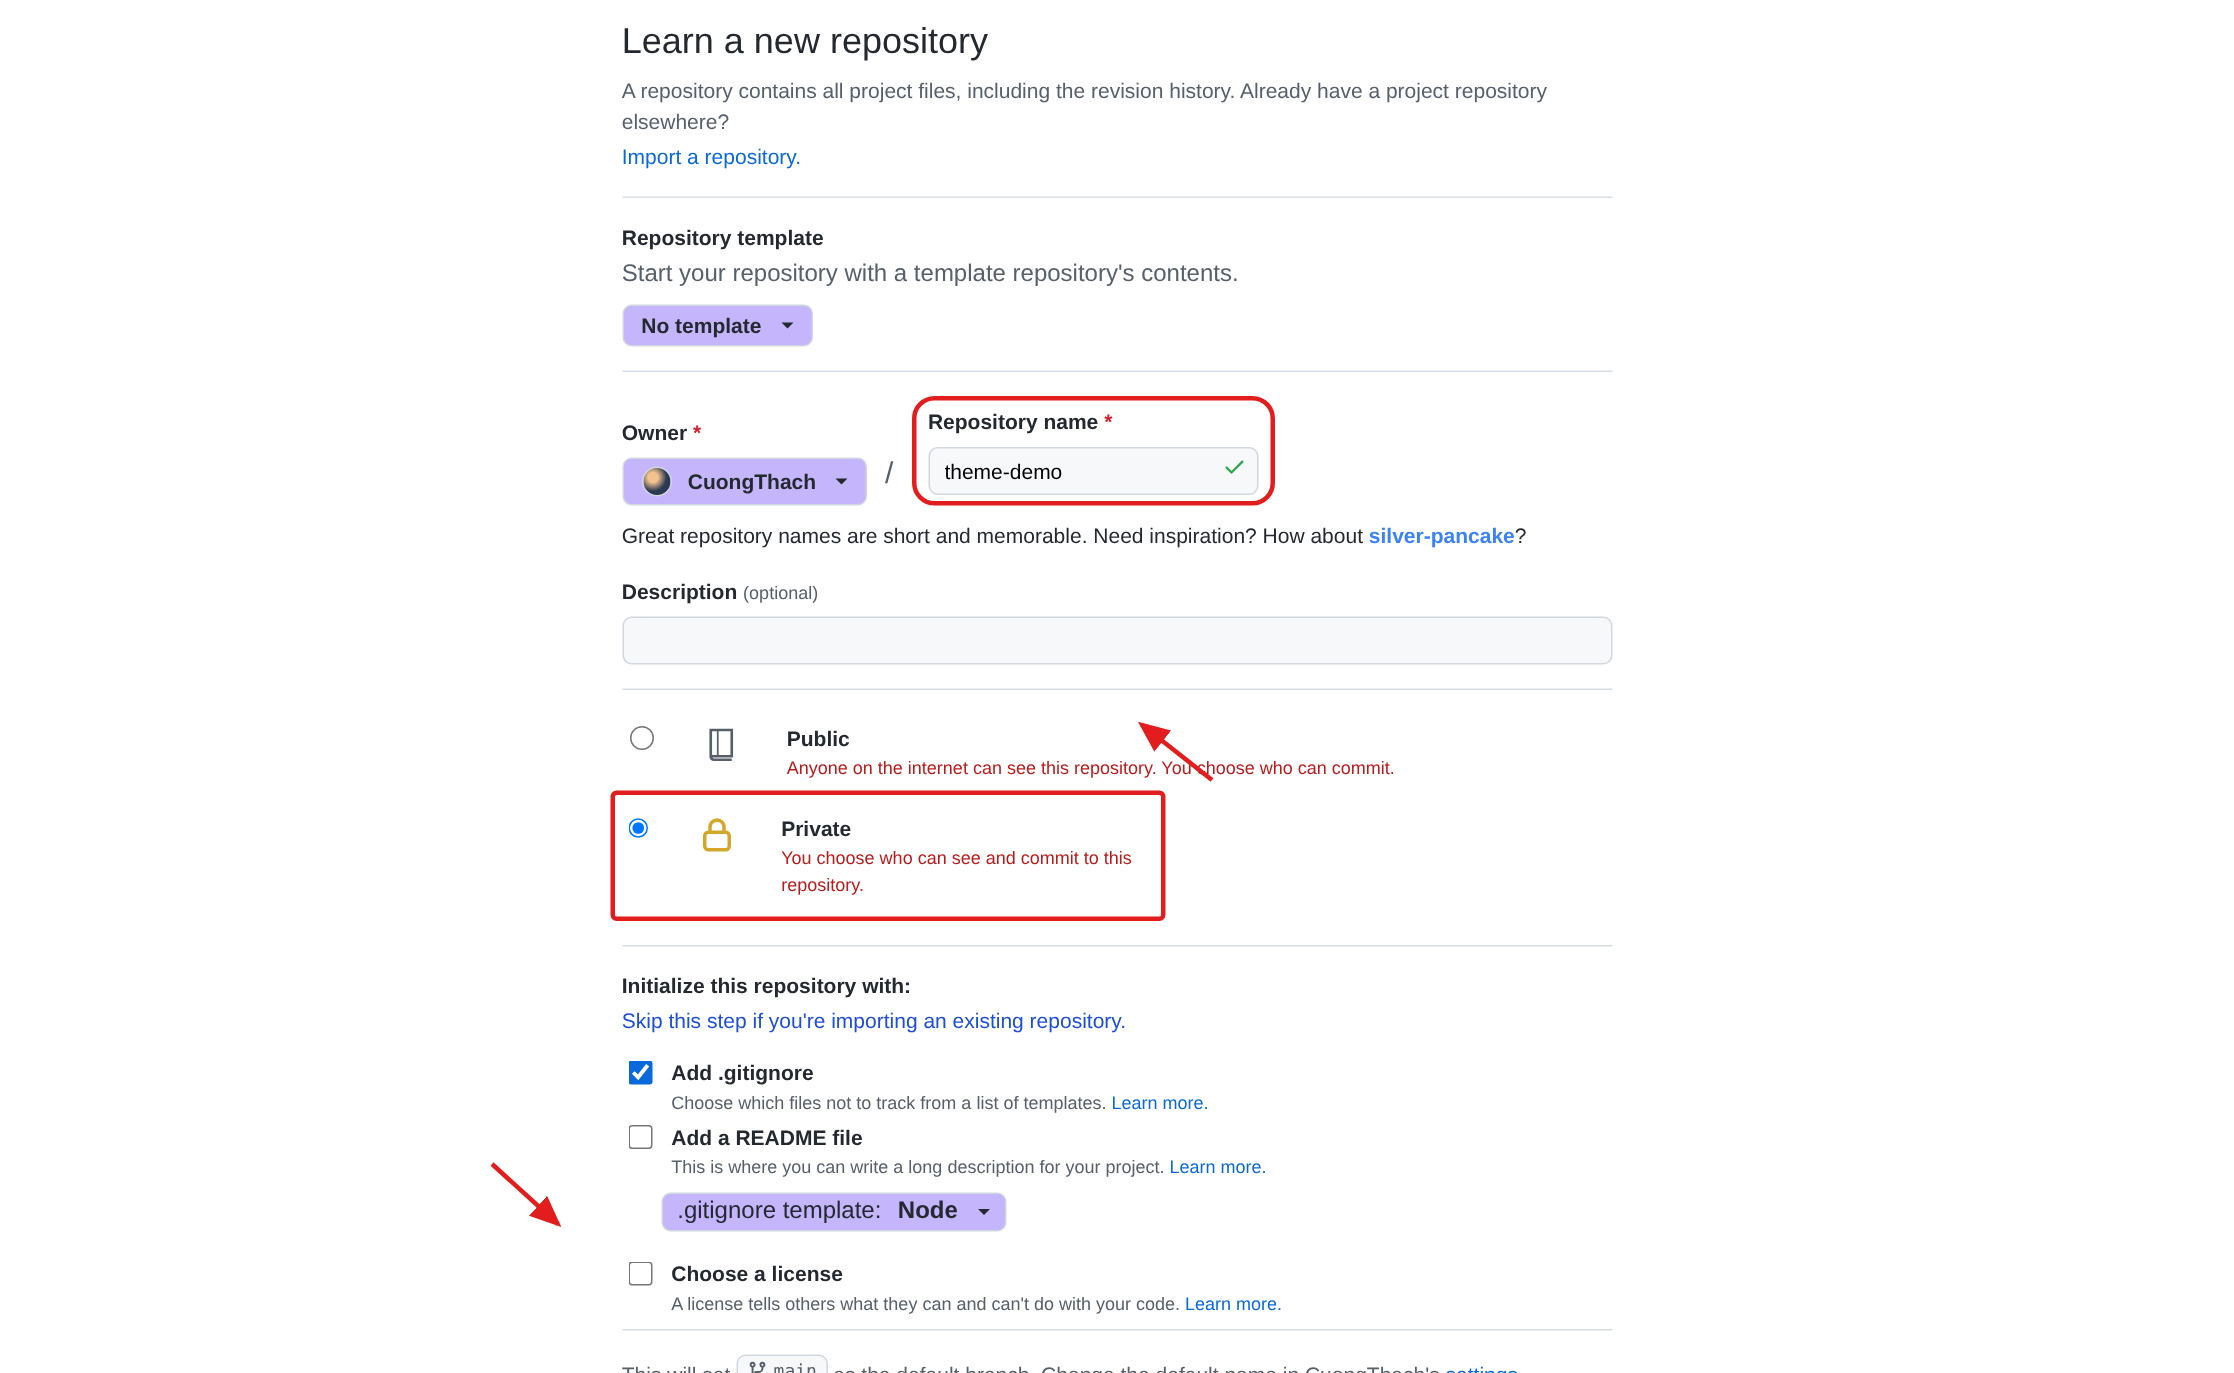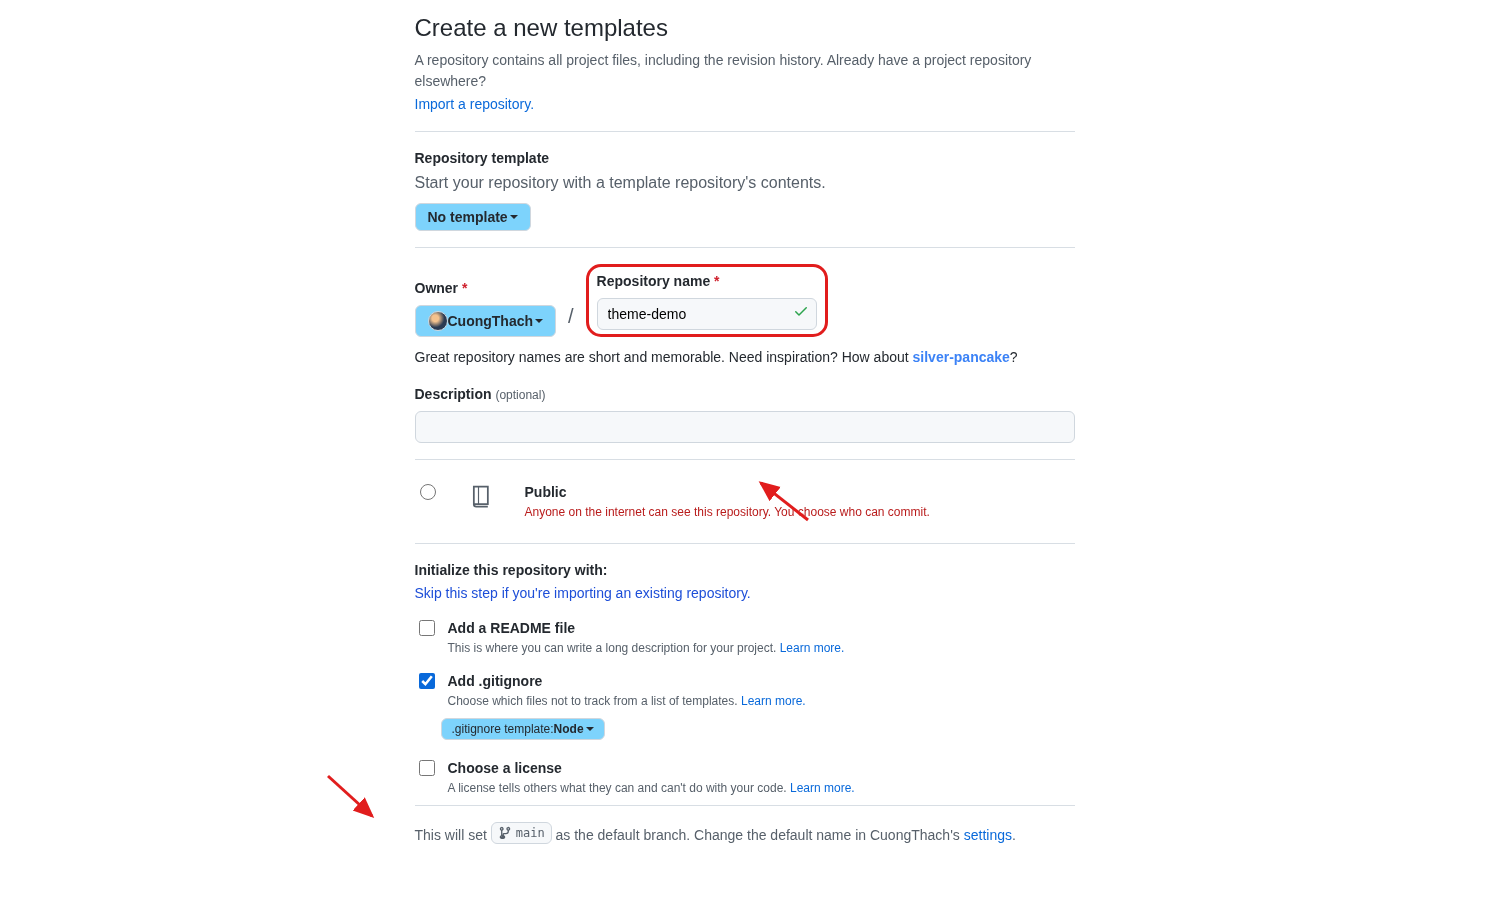--- a/index.html
+++ b/index.html
@@ -38,34 +38,34 @@
   .section-title {
     font-weight: 600;
     margin: 0 0 2px 0;
   }
   .section-sub {
     color: #57606a;
     font-size: 16px;
     margin: 0 0 8px 0;
   }
   .btn {
-    background: #7dd3fc;
+    background: #c4b5fd;
     border: 1px solid #d0d7de;
     border-radius: 6px;
     padding: 5px 12px;
     font-size: 14px;
     font-weight: 600;
     color: #24292f;
     cursor: pointer;
     display: inline-flex;
     align-items: center;
-    gap: 0;
+    gap: 11px;
   }
   .btn-small {
-    font-size: 12px;
+    font-size: 16px;
     padding: 3px 10px;
     font-weight: 400;
   }
   .caret {
     width: 0; height: 0;
     border-left: 4px solid transparent;
     border-right: 4px solid transparent;
     border-top: 4px solid #24292f;
     display: inline-block;
     margin-left: 2px;
@@ -163,21 +163,21 @@
   }
   .page-wrap { position: relative; }
   .indent { margin-left: 26px; margin-top: 8px; }
 </style>
 </head>
 <body>
 
 <div class="page-wrap">
 <div class="container">
 
-  <h1>Create a new templates</h1>
+  <h1>Learn a new repository</h1>
   <p class="subtitle">
     <span>A repository contains all project files, including the revision history. Already have a project repository elsewhere?</span>
   </p>
   <a class="link">Import a repository.</a>
 
   <hr class="sep">
 
   <p class="section-title">Repository template</p>
   <p class="section-sub">Start your repository with a template repository's contents.</p>
   <button class="btn">
@@ -232,42 +232,57 @@
         <path d="M5 4 h12 v15 h-12 z M5 19 q0 2 2 2 h10"></path>
         <path d="M9 4 v15" stroke-width="1"></path>
       </svg>
     </span>
     <span class="vis-text">
       <div class="t">Public</div>
       <div class="d">Anyone on the internet can see this repository. You choose who can commit.</div>
     </span>
   </div>
 
+  <div class="highlight-red-big" style="display:inline-block; width:370px;">
+    <div class="radio-row">
+      <input type="radio" name="vis" checked="" style="">
+      <span class="vis-icon">
+        <svg viewBox="0 0 24 24" fill="none" stroke="#d4a72c" stroke-width="2">
+          <rect x="5" y="11" width="14" height="10" rx="2"></rect>
+          <path d="M8 11 V8 a4 4 0 0 1 8 0 v3"></path>
+        </svg>
+      </span>
+      <span class="vis-text">
+        <div class="t">Private</div>
+        <div class="d">You choose who can see and commit to this repository.</div>
+      </span>
+    </div>
+  </div>
 
   <hr class="sep">
 
   <p class="section-title">Initialize this repository with:</p>
   <p style="color:#1d4ed8; margin-top:2px;">Skip this step if you're importing an existing repository.</p>
+
+  <div class="check-row" style="margin-top:14px;">
+    <input type="checkbox" checked="" style="">
+    <span class="check-text">
+      <div class="t">Add .gitignore</div>
+      <div class="d">
+        <span>Choose which files not to track from a list of templates. </span><a class="link">Learn more.</a>
+      </div>
+    </span>
+  </div>
 
   <div class="check-row">
     <input type="checkbox" style="">
     <span class="check-text">
       <div class="t">Add a README file</div>
       <div class="d">
         <span>This is where you can write a long description for your project. </span><a class="link">Learn more.</a>
-      </div>
-    </span>
-  </div>
-
-  <div class="check-row" style="margin-top:14px;">
-    <input type="checkbox" checked="" style="">
-    <span class="check-text">
-      <div class="t">Add .gitignore</div>
-      <div class="d">
-        <span>Choose which files not to track from a list of templates. </span><a class="link">Learn more.</a>
       </div>
     </span>
   </div>
   <div class="indent">
     <button class="btn btn-small">
       <span>.gitignore template: </span>
           <b>Node</b>
       <span class="caret"></span>
     </button>
   </div>

